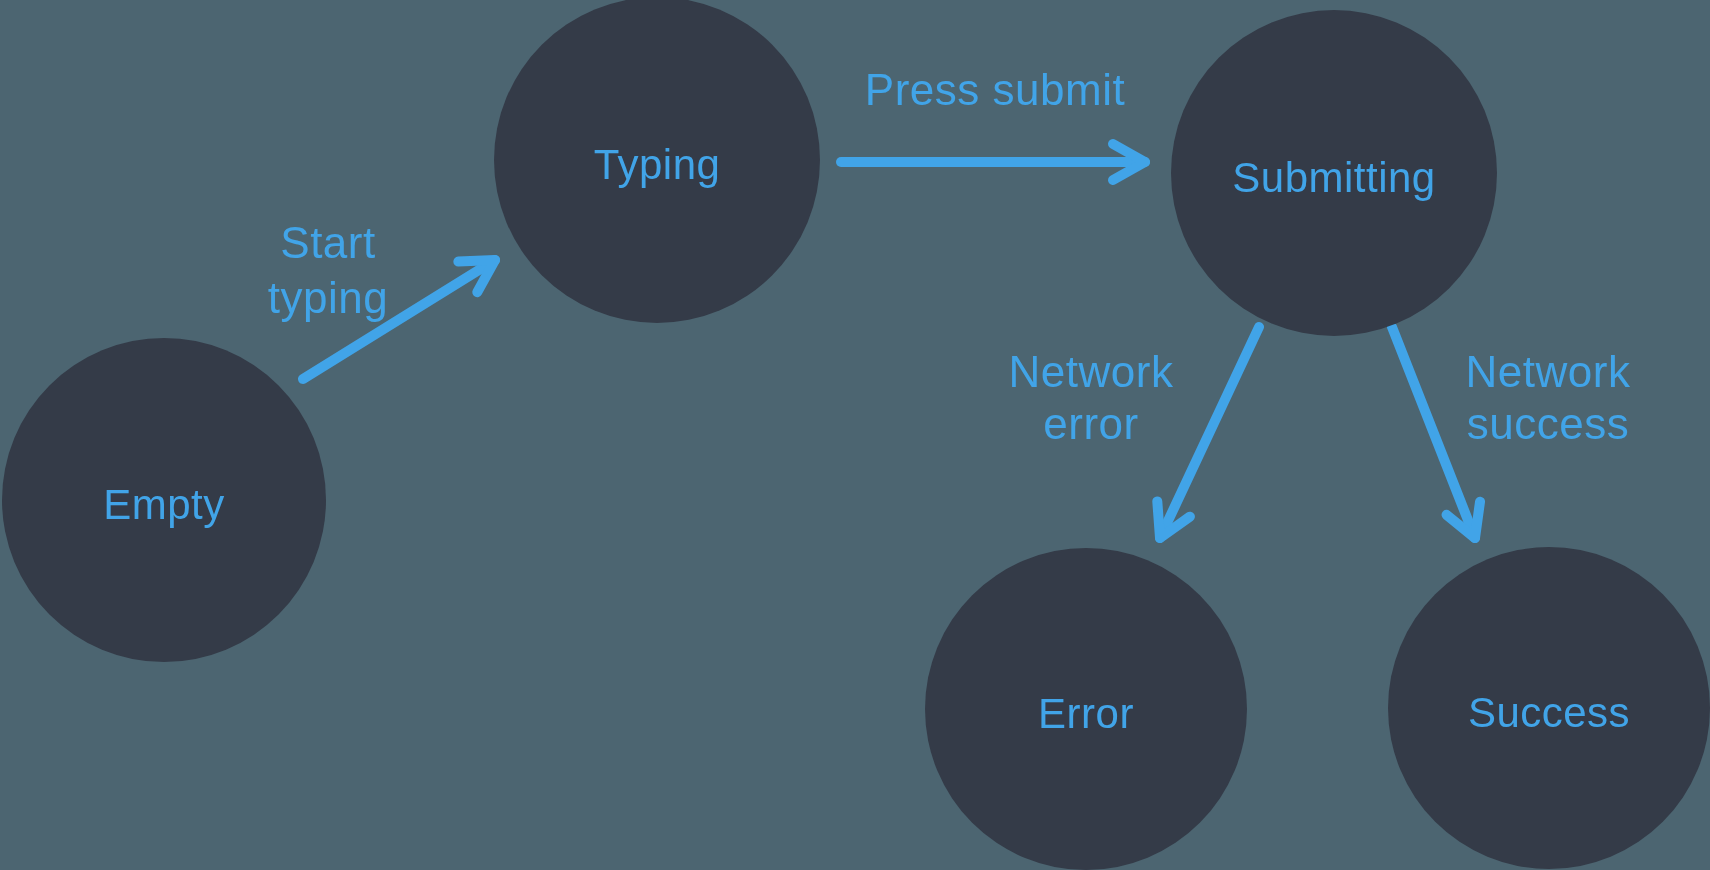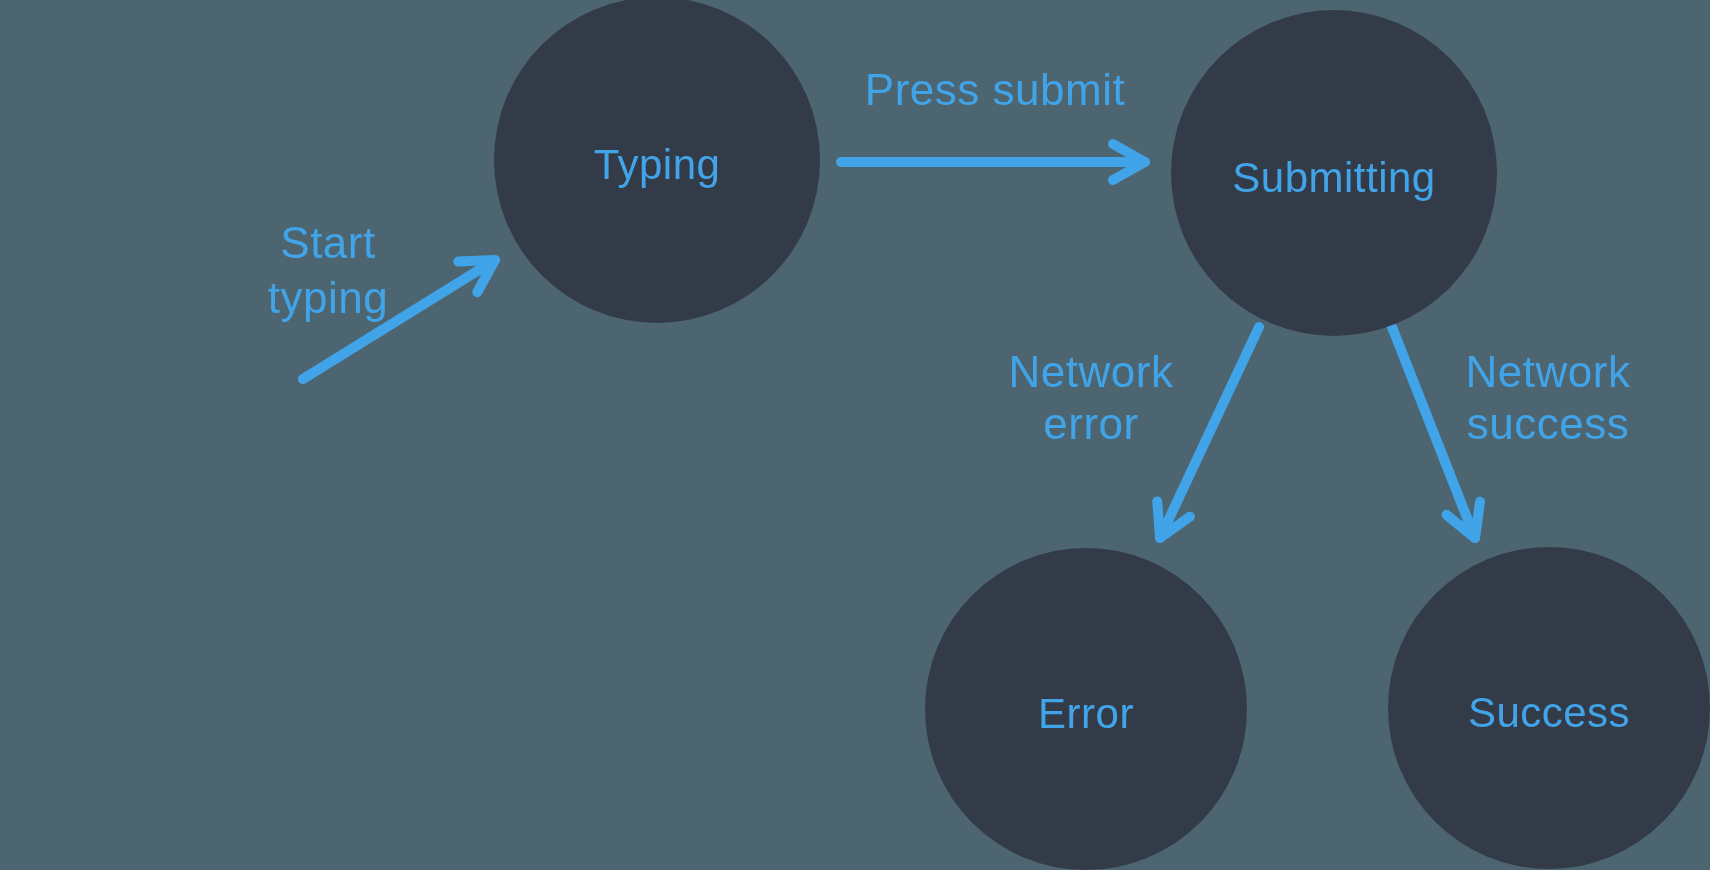--- a/index.html
+++ b/index.html
@@ -69,20 +69,23 @@
       <marker id="arrowhead" markerUnits="userSpaceOnUse" markerWidth="64" markerHeight="64" refX="46" refY="32" orient="auto">
         <path d="M14,14 L46,32 L14,50" fill="none" stroke="#41a4e8" stroke-width="10" stroke-linecap="round" stroke-linejoin="round" style="stroke: rgb(65, 164, 232);"></path>
       </marker>
     </defs>
     <line x1="303" y1="379" x2="495" y2="260" stroke="#41a4e8" stroke-width="10" stroke-linecap="round" marker-end="url(#arrowhead)" style="stroke: rgb(65, 164, 232);"></line>
     <line x1="841" y1="162" x2="1145" y2="162" stroke="#41a4e8" stroke-width="10" stroke-linecap="round" marker-end="url(#arrowhead)" style="stroke: rgb(65, 164, 232);"></line>
     <line x1="1259" y1="327" x2="1160" y2="538" stroke="#41a4e8" stroke-width="10" stroke-linecap="round" marker-end="url(#arrowhead)" style="stroke: rgb(65, 164, 232);"></line>
     <line x1="1392" y1="327" x2="1475" y2="538" stroke="#41a4e8" stroke-width="10" stroke-linecap="round" marker-end="url(#arrowhead)" style="stroke: rgb(65, 164, 232);"></line>
   </svg>
 
+  <div class="node node-empty">
+    <span>Empty</span>
+  </div>
 
   <div class="node node-typing">
     <span>Typing</span>
   </div>
 
   <div class="node node-submitting">
     <span>Submitting</span>
   </div>
 
   <div class="node node-error">

